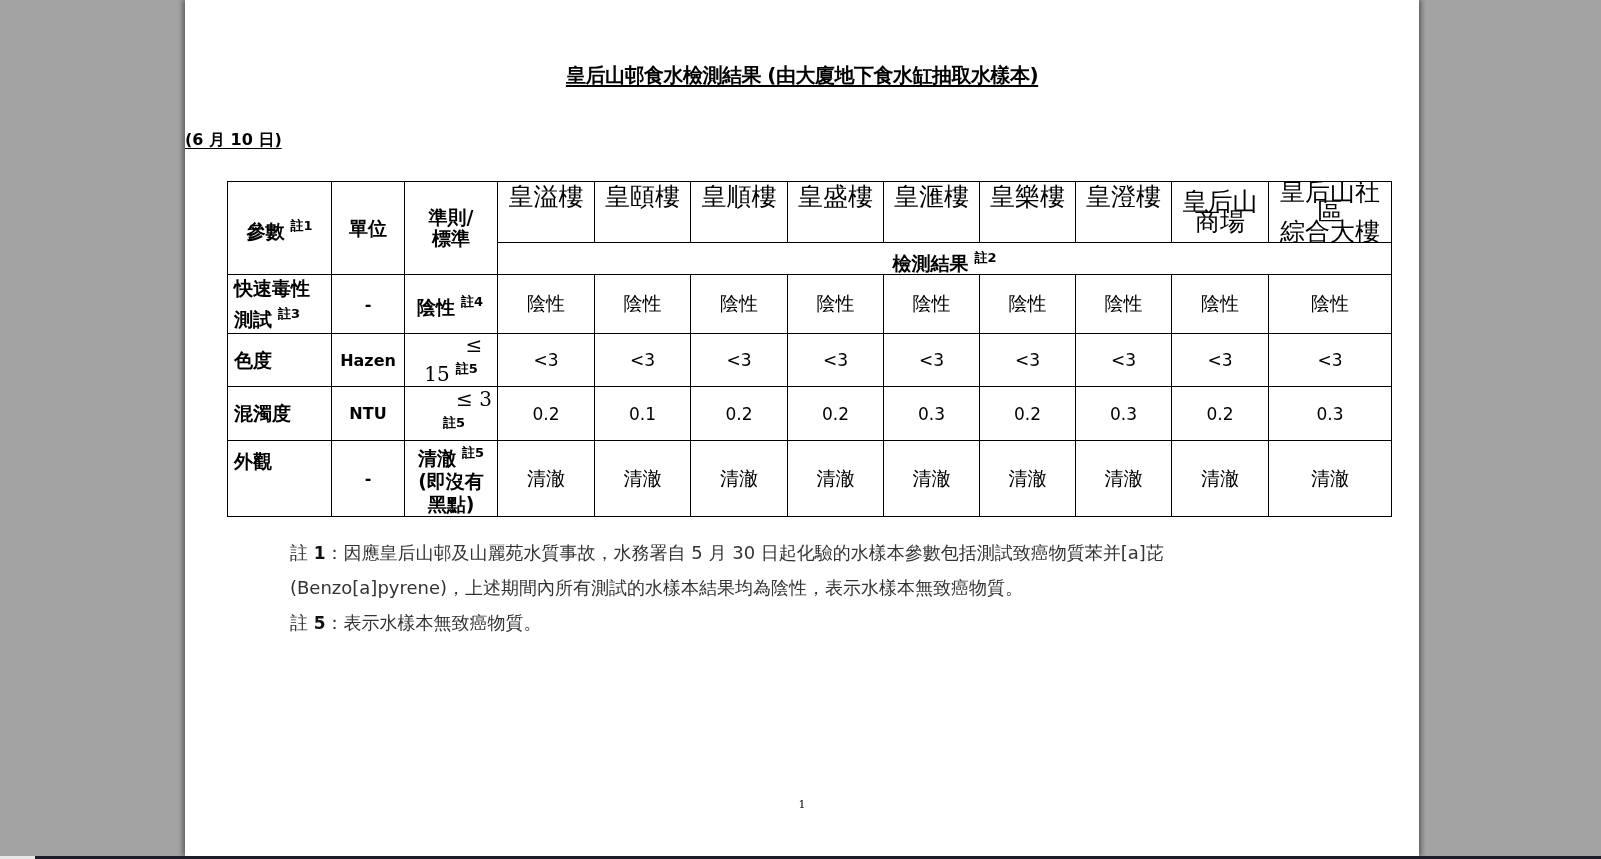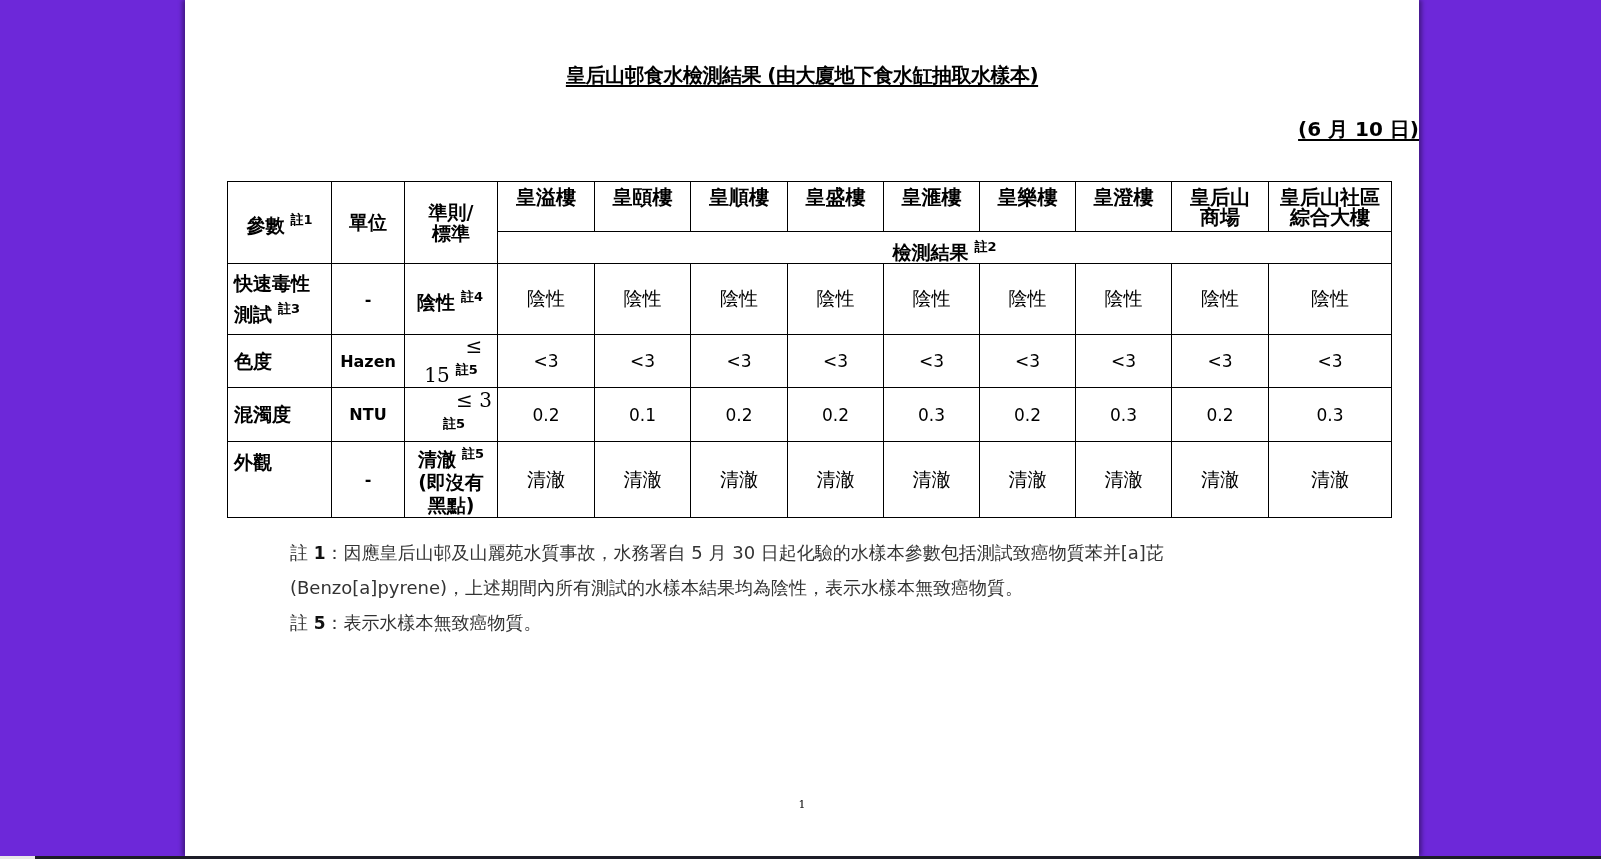--- a/index.html
+++ b/index.html
@@ -1,49 +1,49 @@
 <!DOCTYPE html>
 <html><head>
 <meta charset="utf-8">
 <style>
   html, body { margin: 0; padding: 0; }
   body {
     width: 1601px; height: 859px; overflow: hidden;
     background: #282828; position: relative;
     font-family: "DejaVu Sans", "Liberation Sans", sans-serif;
   }
-  .viewer { position: absolute; left: 0; top: 0; width: 1601px; height: 856px; background: #6d28d9; }
+  .viewer { position: absolute; left: 0; top: 0; width: 1601px; height: 856px; background: #a3a3a3; }
   .page {
     position: absolute; left: 185px; top: 0; width: 1234px; height: 856px;
     background: #ffffff; box-shadow: -3px 0 4px rgba(0,0,0,0.35), 3px 0 4px rgba(0,0,0,0.35);
   }
   .bottom-strip { position: absolute; left: 0; top: 856px; width: 1601px; height: 3px; background: #1c1c28; }
   .bottom-strip .seg { position: absolute; left: 0; top: 0; width: 35px; height: 3px; background: #e8e8e8; }
 
   .title {
     position: absolute; left: 0; width: 1234px; top: 62px; text-align: center;
     font-size: 20px; font-weight: bold; color: #000; text-decoration: underline;
     text-underline-offset: 3px; letter-spacing: -0.5px;
   }
   .date {
-    position: absolute; left: 0; width: 1234px; top: 116px; text-align: right;
-    font-size: 20px; font-weight: bold; color: #000; text-decoration: underline;
+    position: absolute; left: 0; width: 1234px; top: 130px; text-align: left;
+    font-size: 16px; font-weight: bold; color: #000; text-decoration: underline;
     text-underline-offset: 3px;
   }
 
   table.results {
     position: absolute; left: 42px; top: 181px; border-collapse: collapse;
     table-layout: fixed; width: 1164px;
   }
   table.results td, table.results th {
     border: 1.5px solid #000; padding: 0; text-align: center; vertical-align: middle;
     color: #000; overflow: hidden;
   }
   .hdr { font-weight: bold; font-size: 19px; line-height: 21px; }
-  .hdr-bld { font-weight: bold; font-size: 20px; line-height: 22px; }
+  .hdr-bld { font-weight: normal; font-size: 25px; line-height: 22px; }
   .param { text-align: left !important; padding-left: 6px !important; font-weight: bold; font-size: 19px; line-height: 25px; }
   .param.top { vertical-align: top !important; padding-top: 8px !important; }
   .unit { font-weight: bold; font-size: 16px; }
   .std { font-weight: bold; font-size: 19px; line-height: 23px; }
   .std-num { font-family: "DejaVu Serif", "Liberation Serif", serif; font-weight: normal; font-size: 20px; margin-left: 46px; }
   .val-cjk { color: #555; font-size: 19px; font-weight: normal; }
   .val-num { color: #111; font-size: 17px; font-weight: normal; }
   sup.note { font-size: 13px; font-weight: bold; vertical-align: 8px; margin-left: 6px; letter-spacing: 0; }
   .std-top { display: block; text-align: center; }
 
@@ -105,21 +105,21 @@
           <span class="std-top">皇后山社區</span>
           <span class="std-top">綜合大樓</span>
         </td>
       </tr>
       <tr style="height:31px">
         <td colspan="9" class="hdr" style="padding-top:4px">
           <span>檢測結果</span><sup class="note">註2</sup>
         </td>
       </tr>
 
-      <tr style="height:71px">
+      <tr style="height:59px">
         <td class="param">
           <div>快速毒性</div>
           <div><span>測試</span><sup class="note">註3</sup></div>
         </td>
         <td class="unit">-</td>
         <td class="std" style="text-align:left;padding-left:12px">
           <span>陰性</span><sup class="note">註4</sup>
         </td>
         <td class="val-cjk">陰性</td>
         <td class="val-cjk">陰性</td>

